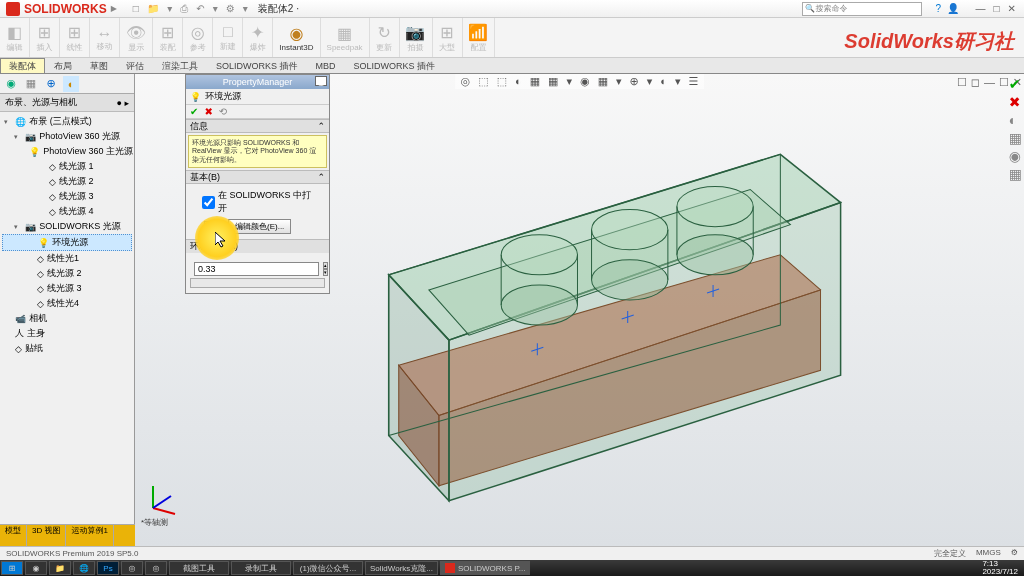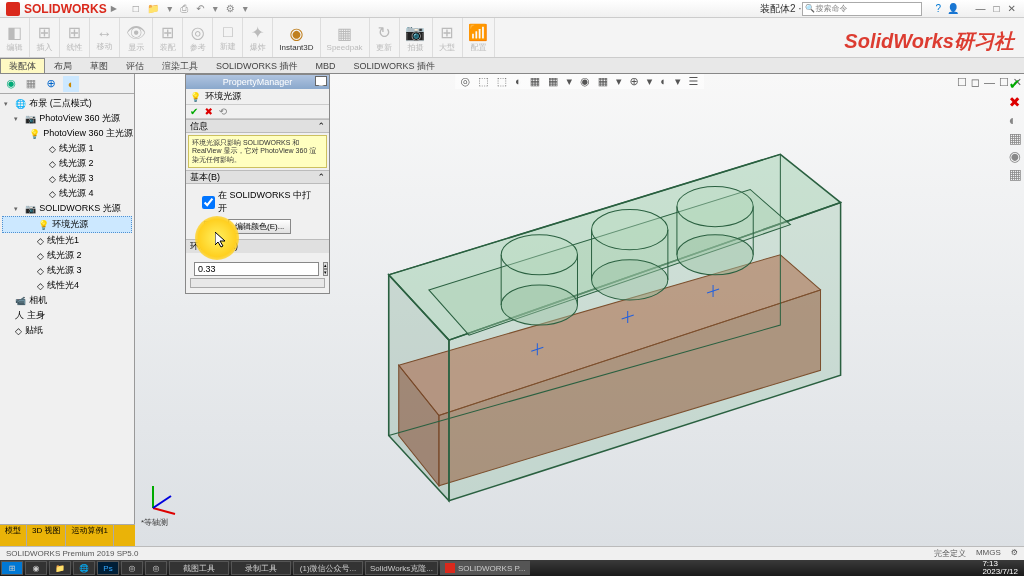--- a/index.html
+++ b/index.html
@@ -3,21 +3,21 @@
 <meta charset="utf-8">
 <style>
 * { margin: 0; padding: 0; box-sizing: border-box; font-family: "Microsoft YaHei", Arial, sans-serif; }
 body { width: 1024px; height: 576px; background: #e8e8e8; overflow: hidden; font-size: 10px; position: relative; }
 
 .title-bar { height: 18px; background: linear-gradient(#fff,#f0f0f0); display: flex; align-items: center; border-bottom: 1px solid #ccc; }
 .sw-logo { display: flex; align-items: center; gap: 4px; padding: 0 6px; }
 .sw-logo-icon { width: 14px; height: 14px; background: #da291c; border-radius: 2px; }
 .sw-logo-text { color: #da291c; font-weight: bold; font-size: 12px; }
 .qat { display: flex; gap: 8px; padding: 0 10px; color: #888; }
-.title-center { flex: 1; text-align: right; font-size: 10px; color: #333; }
+.title-center { flex: 1; text-align: left; font-size: 10px; color: #333; }
 .search-box { width: 120px; height: 14px; background: #fff; border: 1px solid #aaa; margin-right: 6px; display:flex; align-items:center; padding:0 3px; color:#888; }
 .help-icons { display: flex; gap: 6px; padding: 0 8px; color: #0078d4; }
 .win-controls { display: flex; gap: 8px; padding: 0 8px; color: #666; }
 
 .ribbon { height: 40px; background: #f4f4f4; border-bottom: 1px solid #ccc; display: flex; }
 .ribbon-sec { border-right: 1px solid #ddd; padding: 2px 6px; display: flex; flex-direction: column; justify-content: center; color: #bbb; font-size: 8px; text-align: center; min-width: 30px; }
 .ribbon-sec.active { color: #333; }
 .ribbon-sec .ic { font-size: 16px; }
 
 .tab-bar { height: 16px; background: #e8e8e8; display: flex; border-bottom: 1px solid #888; }
@@ -193,20 +193,24 @@
 
 <div class="main">
 
   <div class="feature-panel">
     <div class="fp-tabs">
       <div class="fp-tab-icon" style="color:#0a7">◉</div>
       <div class="fp-tab-icon" style="color:#888">▦</div>
       <div class="fp-tab-icon" style="color:#06c">⊕</div>
       <div class="fp-tab-icon" style="background:#cce8ff;color:#c80">◐</div>
     </div>
+    <div class="fp-header">
+      <span>布景、光源与相机</span>
+      <span>● ▸</span>
+    </div>
     <div class="fp-tree" id="feature-tree">
         <div class="tree-node tree-indent-0">
           <span style="width:8px;font-size:7px;color:#666">▾</span>
           <span style="font-size:9px">🌐</span>
           <span>布景 (三点模式)</span>
         </div>
         <div class="tree-node tree-indent-1">
           <span style="width:8px;font-size:7px;color:#666">▾</span>
           <span style="font-size:9px">📷</span>
           <span>PhotoView 360 光源</span>

